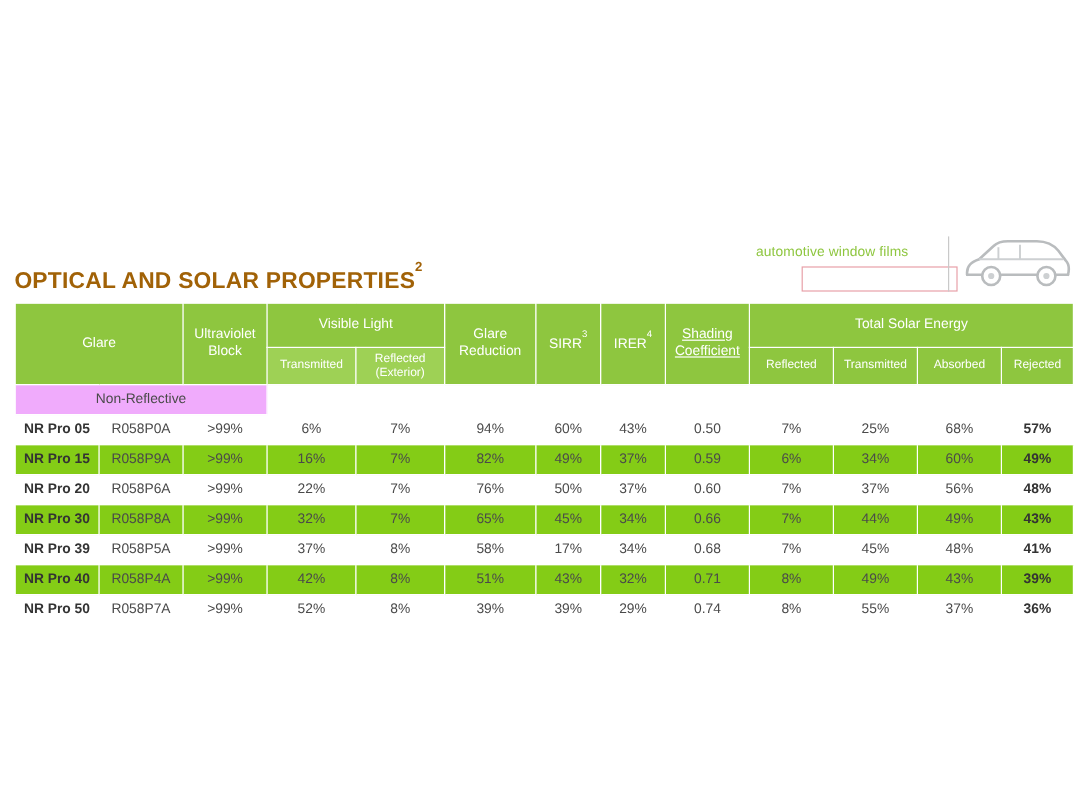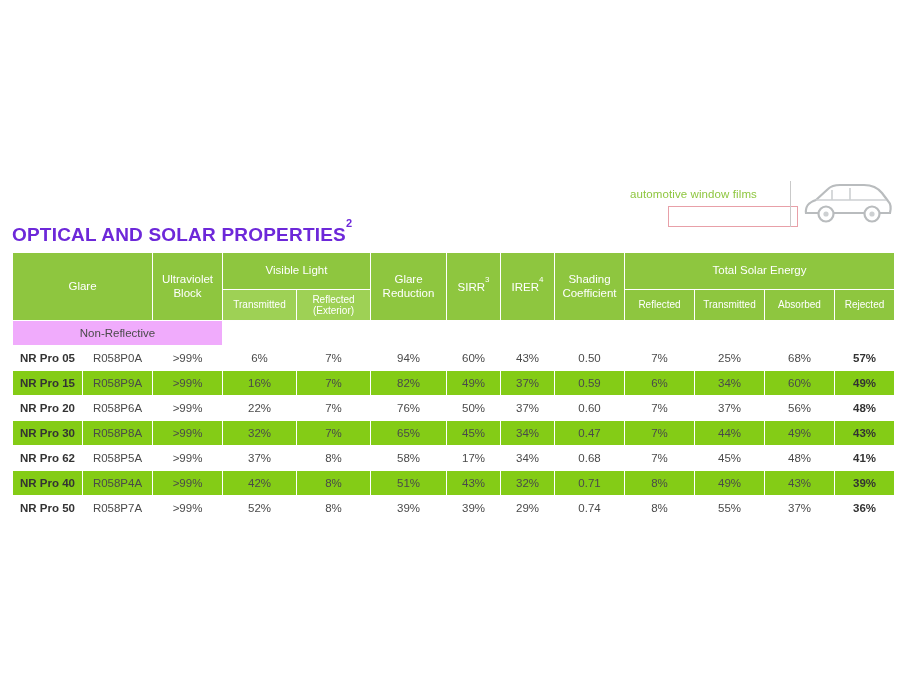--- a/index.html
+++ b/index.html
@@ -13,21 +13,21 @@
     font-family: "Liberation Sans", sans-serif;
     color: #3c3c3c;
     position: relative;
     overflow: hidden;
   }
 
   
   .brand-strip {
     position: absolute;
     left: 630px;
-    top: 188px;
+    top: 204px;
     width: 260px;
     height: 50px;
   }
   .brand-text {
     position: absolute;
     left: 0px;
     top: 0px;
     font-size: 11.5px;
     color: #8ec63f;
     letter-spacing: 0.1px;
@@ -56,21 +56,21 @@
     top: -9px;
   }
 
   
   .page-title {
     position: absolute;
     left: 12px;
     top: 224px;
     font-size: 19px;
     font-weight: bold;
-    color: #6d28d9;
+    color: #a16207;
     letter-spacing: 0.2px;
   }
   .page-title sup {
     font-size: 11px;
     top: -0.6em;
     position: relative;
   }
 
   
   .table-wrap {
@@ -115,20 +115,21 @@
     height: 36px;
   }
   thead th sup {
     font-size: 8px;
     position: relative;
     top: -0.5em;
   }
   th.shading {
     font-size: 10px;
     line-height: 1.2;
+    text-decoration: underline;
   }
 
   
   tbody td {
     border: 1px solid #dddddd;
     height: 24px;
     background: #ffffff;
     color: #4a4a4a;
   }
   tbody tr.alt td {
@@ -300,29 +301,29 @@
 
       <tr class="alt">
         <td class="filmname">NR Pro 30</td>
         <td class="code">R058P8A</td>
         <td>&gt;99%</td>
         <td>32%</td>
         <td>7%</td>
         <td>65%</td>
         <td>45%</td>
         <td>34%</td>
-        <td>0.47</td>
+        <td>0.66</td>
         <td>7%</td>
         <td>44%</td>
         <td>49%</td>
         <td class="rejected">43%</td>
       </tr>
 
       <tr>
-        <td class="filmname">NR Pro 62</td>
+        <td class="filmname">NR Pro 39</td>
         <td class="code">R058P5A</td>
         <td>&gt;99%</td>
         <td>37%</td>
         <td>8%</td>
         <td>58%</td>
         <td>17%</td>
         <td>34%</td>
         <td>0.68</td>
         <td>7%</td>
         <td>45%</td>

